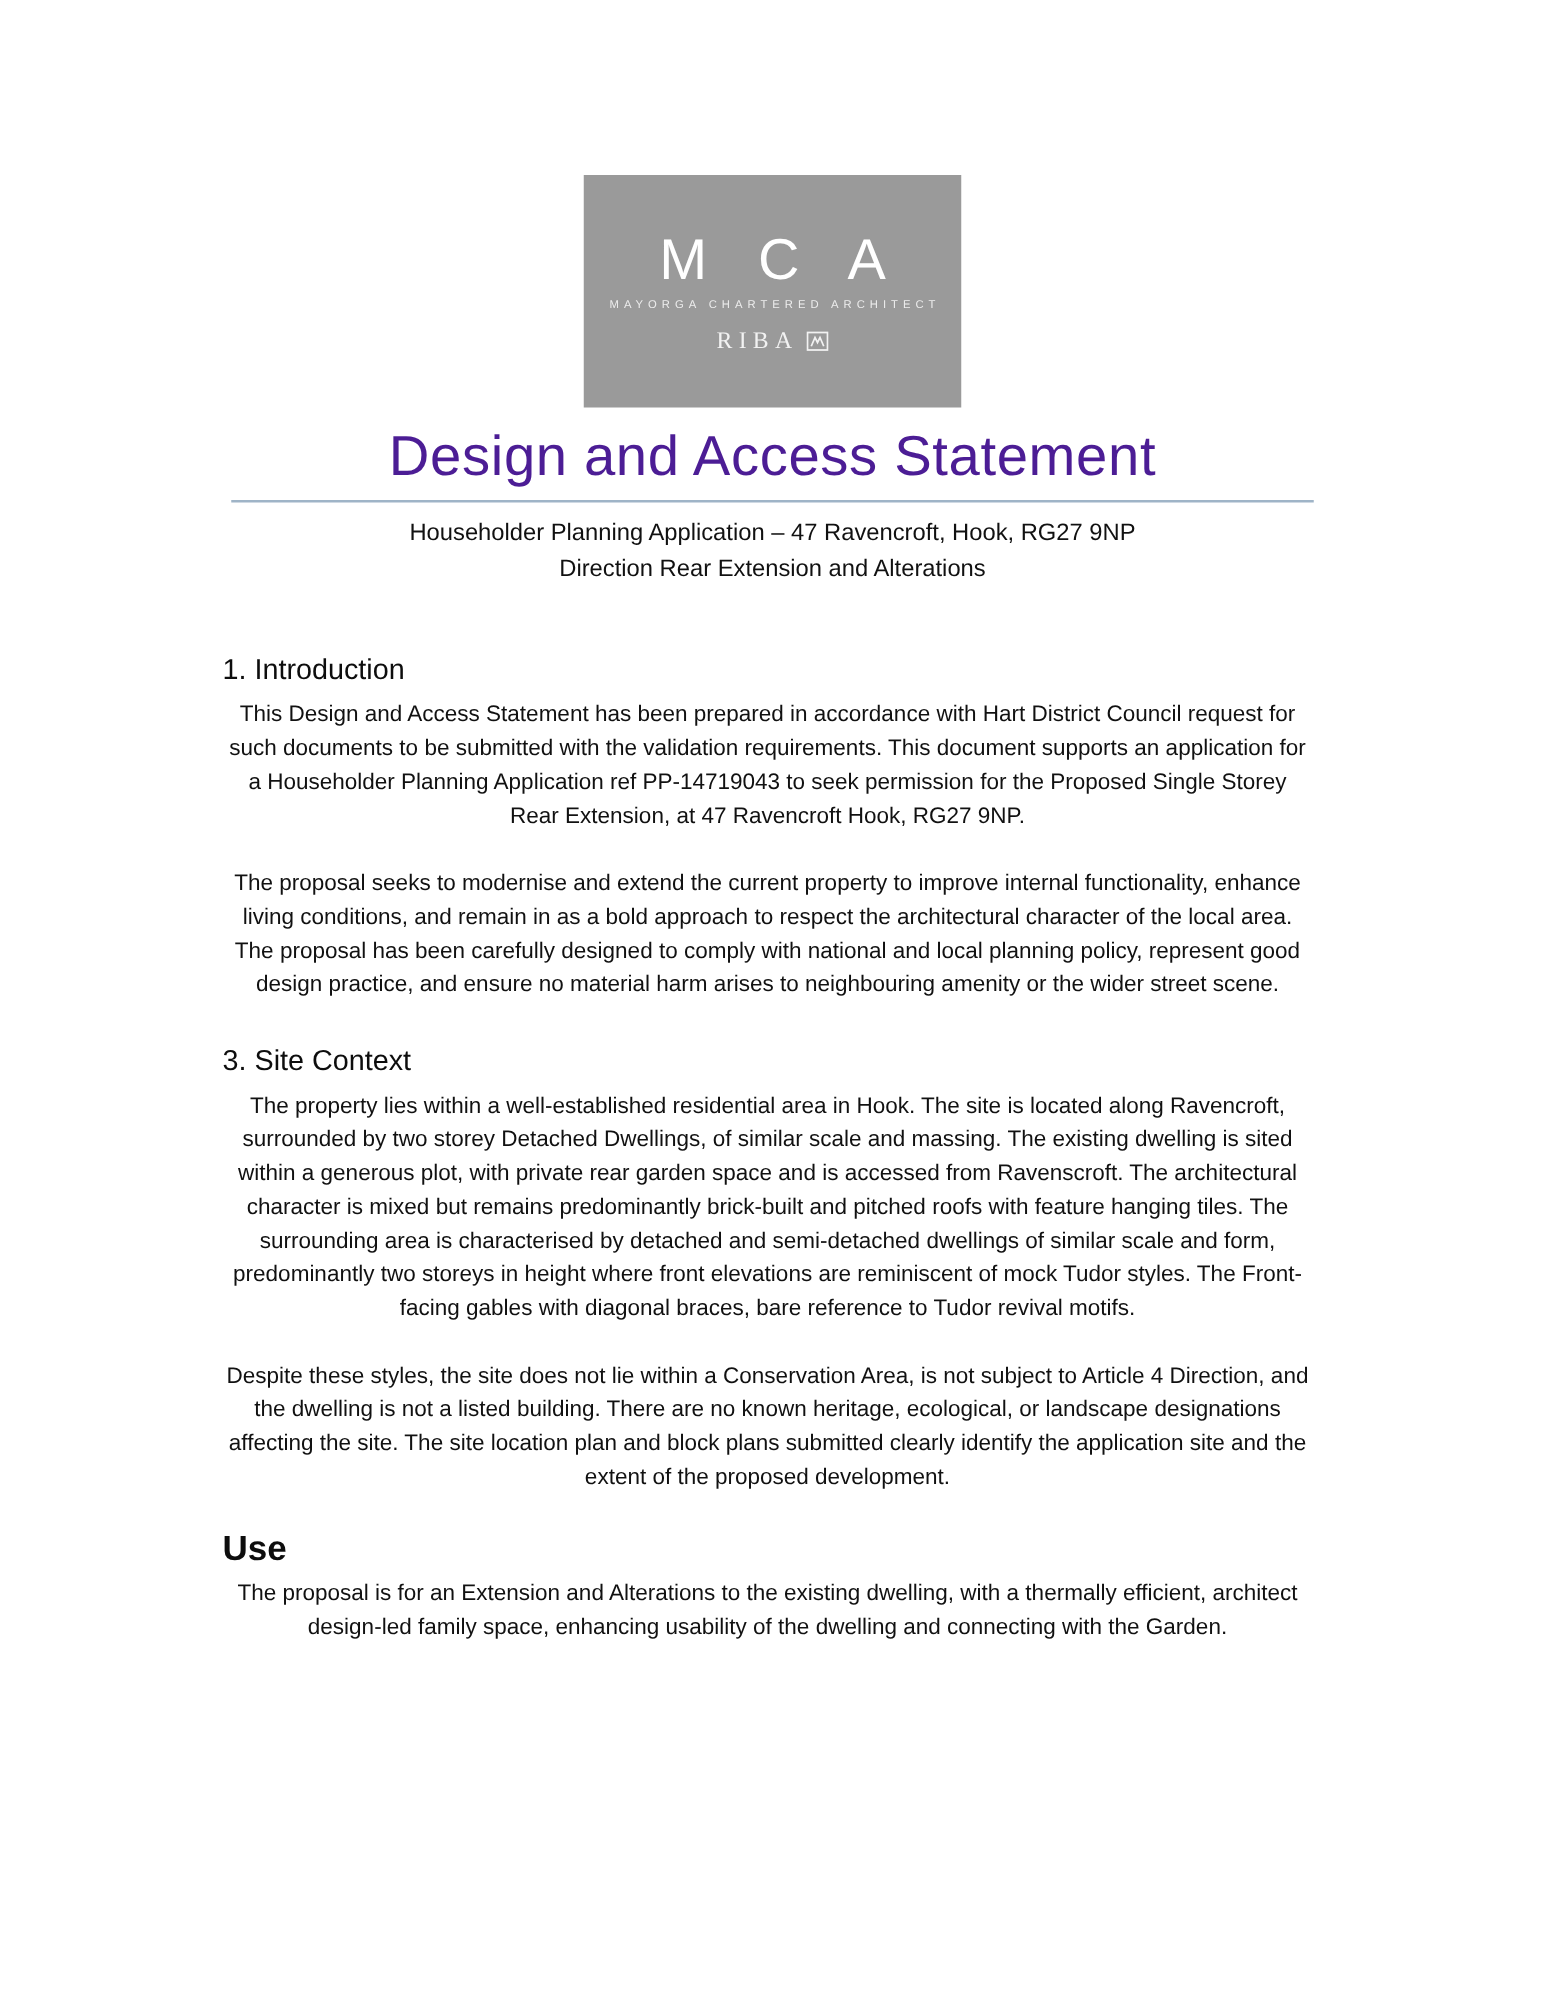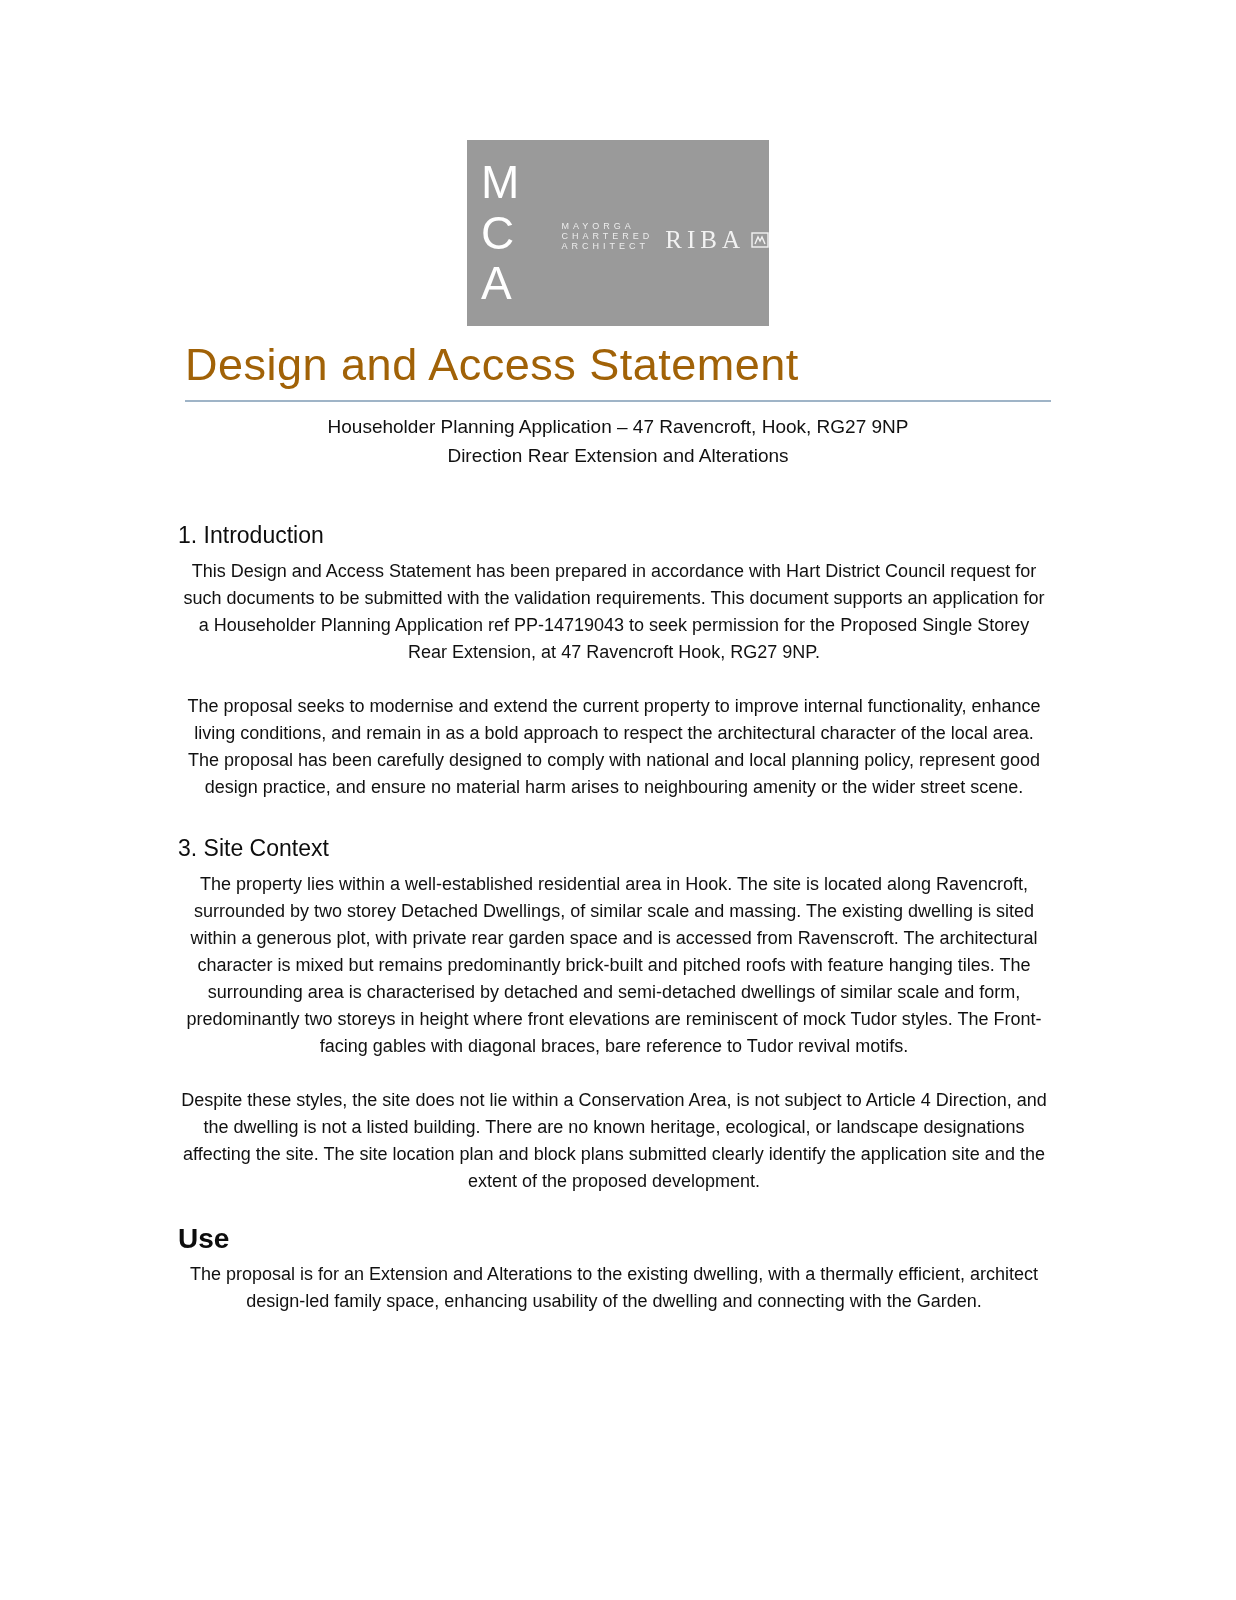--- a/index.html
+++ b/index.html
@@ -18,21 +18,21 @@
     box-sizing: border-box;
   }
 
   
   .logo-box {
     width: 302px;
     height: 186px;
     background: #9a9a9a;
     margin: 140px auto 0 auto;
     display: flex;
-    flex-direction: row;
+    flex-direction: column;
     align-items: center;
     justify-content: center;
   }
   .logo-acronym {
     color: #ffffff;
     font-size: 46px;
     font-weight: 400;
     letter-spacing: 14px;
     padding-left: 14px; 
     line-height: 1.1;
@@ -42,40 +42,41 @@
     font-size: 9px;
     letter-spacing: 4px;
     padding-left: 4px;
     margin-top: 6px;
     text-transform: uppercase;
   }
   .logo-riba {
     margin-top: 14px;
     color: #f2f2f2;
     font-family: "Liberation Serif", serif;
-    font-size: 25px;
+    font-size: 19px;
     letter-spacing: 5px;
     display: flex;
     align-items: center;
     gap: 6px;
   }
   .riba-mark svg { display: block; }
 
   
   .title-wrap {
     width: 866px;
     margin: 14px auto 0 auto;
     border-bottom: 2px solid #9fb4c7;
     padding-bottom: 10px;
   }
   .doc-title {
     margin: 0;
+    text-align: center;
     font-size: 45px;
     font-weight: 400;
-    color: #a16207;
+    color: #4c1d95;
     letter-spacing: 0.5px;
     line-height: 1.1;
   }
   .doc-subtitle {
     margin: 0;
     text-align: center;
     font-size: 19px;
     line-height: 1.55;
     color: #111111;
   }

